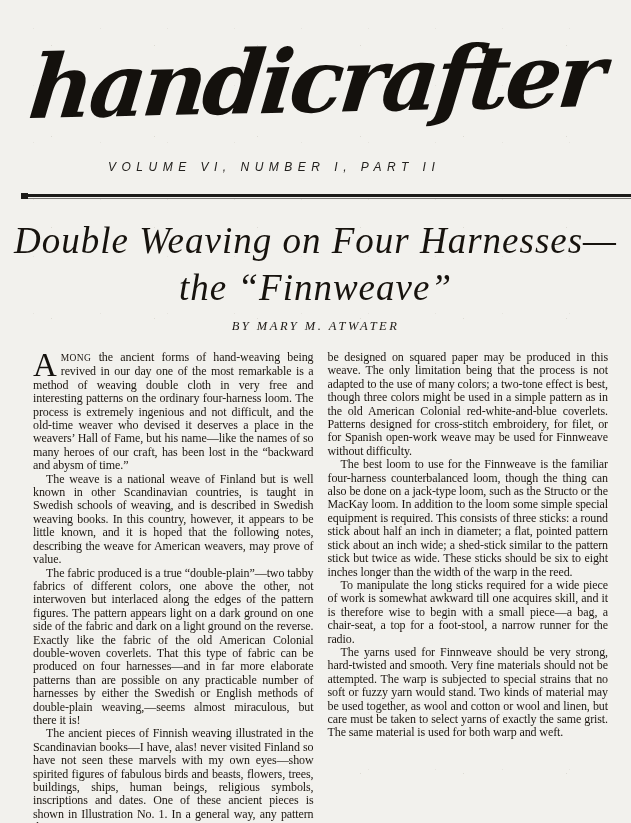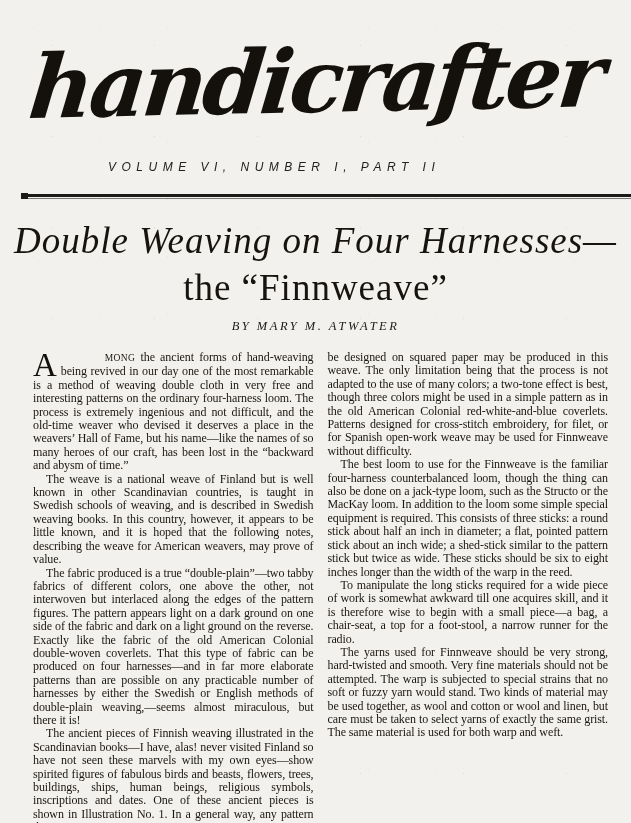--- a/index.html
+++ b/index.html
@@ -46,21 +46,21 @@
   .title-line1 {
     margin-top:17px;
     text-align:center;
     font-style:italic; font-weight:500;
     font-size:37px; line-height:44px;
     letter-spacing:1px;
     color:#17130e;
   }
   .title-line2 {
     text-align:center;
-    font-weight:500;
+    font-style:italic; font-weight:500;
     font-size:37px; line-height:50px;
     letter-spacing:1px;
     color:#17130e;
   }
   .byline {
     margin-top:6px;
     text-align:center;
     font-style:italic; font-weight:400;
     font-size:12.5px; letter-spacing:2.5px;
     color:#1d1915;
@@ -84,21 +84,21 @@
     color:#1c1610;
   }
   .para.no-indent { text-indent:0; }
   .dropcap {
     float:left;
     font-size:33px; line-height:26px;
     padding:1px 4px 0 0;
     font-weight:400;
     color:#14110d;
   }
-  .smallcaps { font-size:9.5px; letter-spacing:0.4px;margin-left:44px; }
+  .smallcaps { font-size:9.5px; letter-spacing:0.4px; }
 </style>
 </head>
 <body>
 
 <div class="page">
 
   <div class="masthead">
     <div class="logo">handicrafter</div>
     <div class="volume-line">VOLUME VI, NUMBER I, PART II</div>
     <div class="rule">

